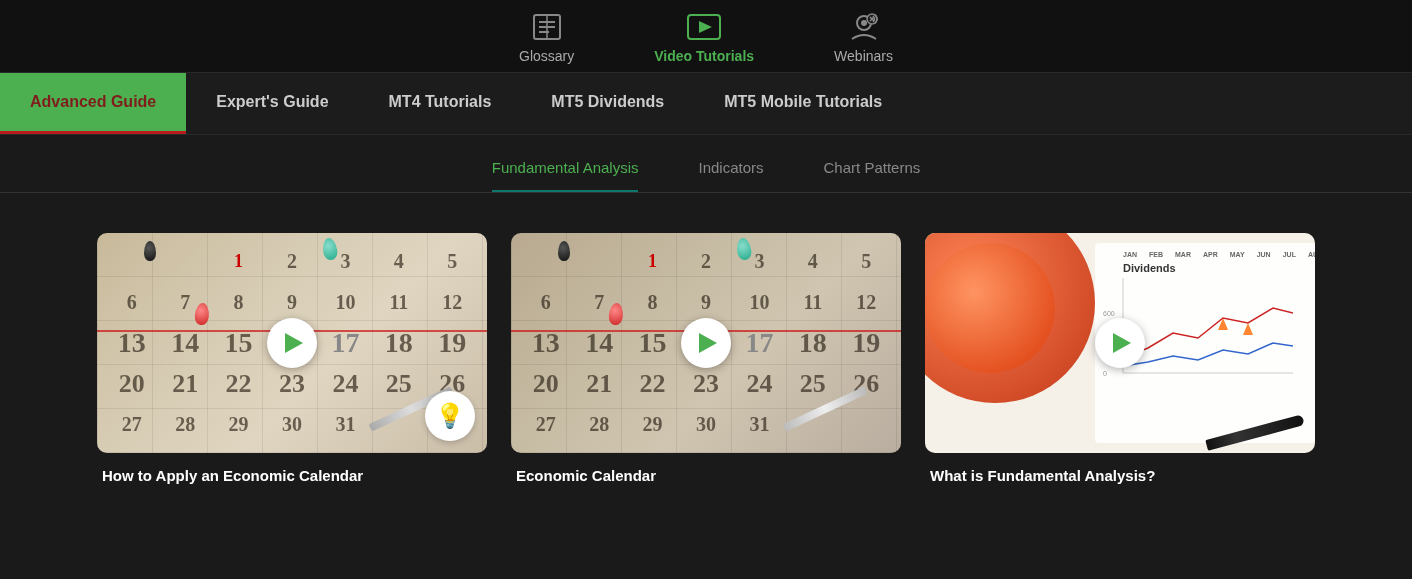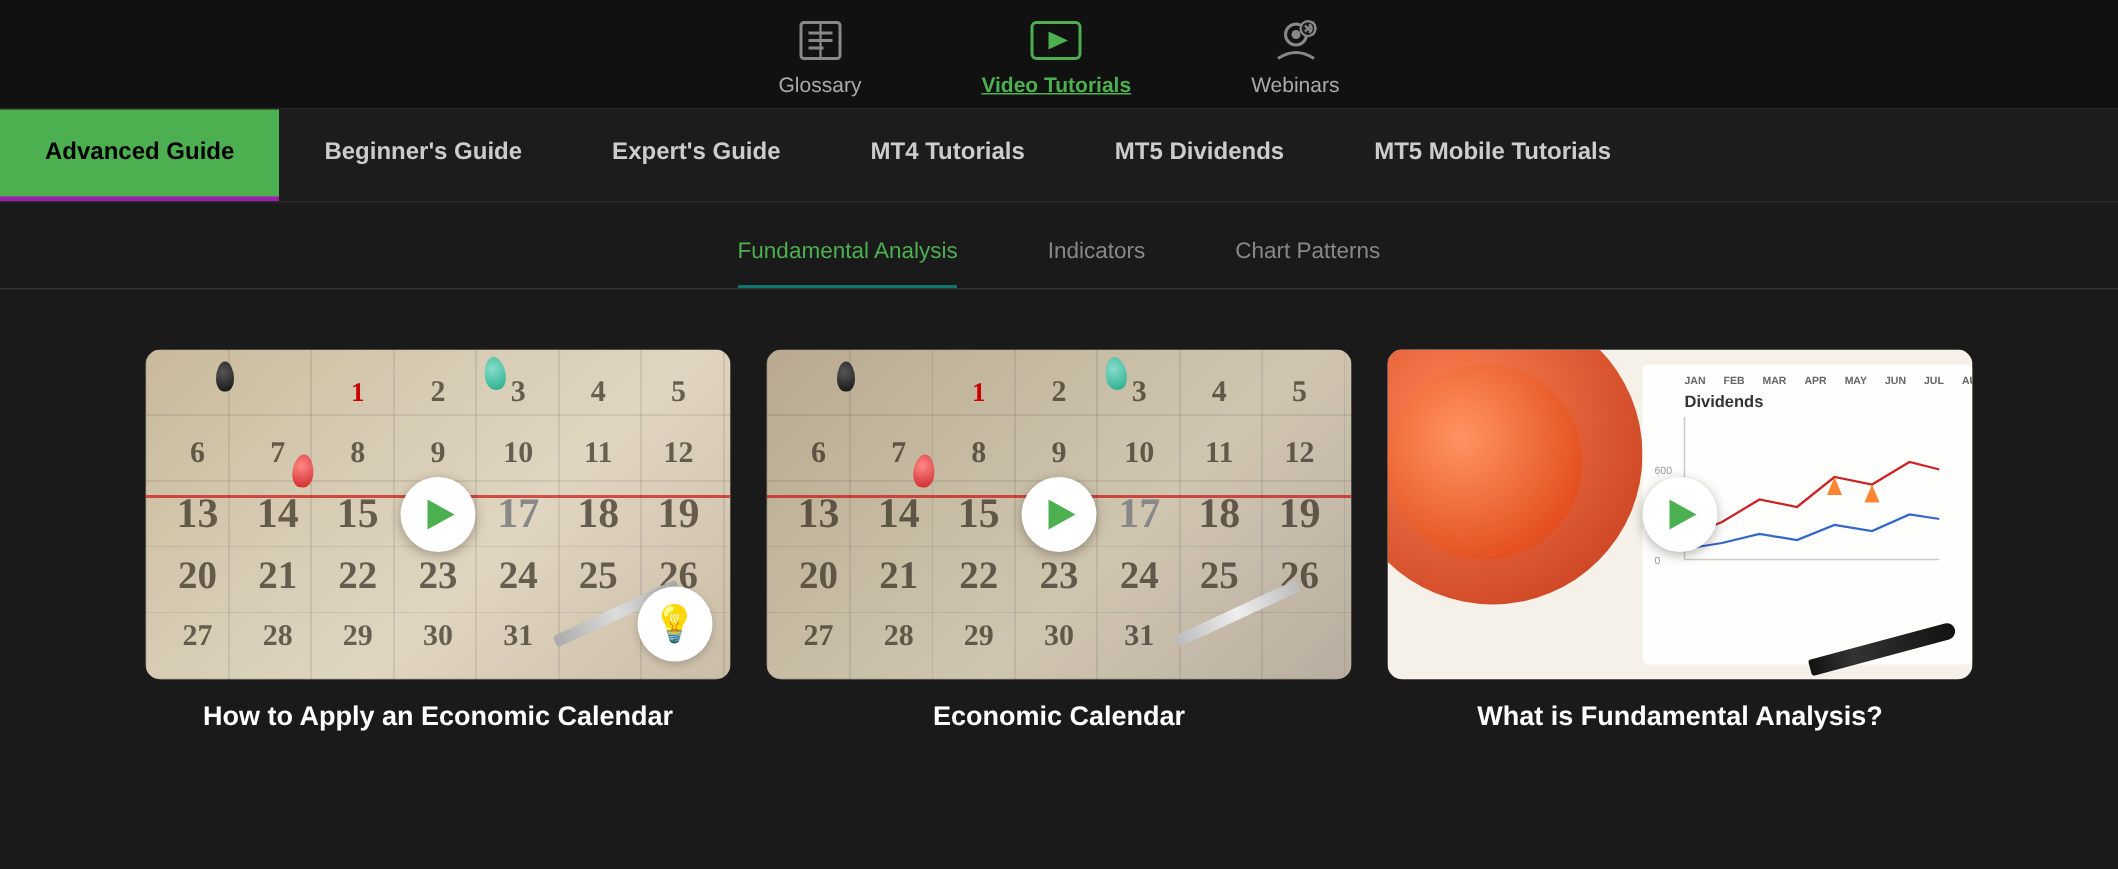--- a/index.html
+++ b/index.html
@@ -56,22 +56,22 @@
       padding: 20px 30px;
       color: #ccc;
       font-size: 16px;
       font-weight: bold;
       cursor: pointer;
       white-space: nowrap;
       border-bottom: 3px solid transparent;
     }
     .category-item.active {
       background: #4caf50;
-      color: #000000;
-      border-bottom: 3px solid #a21caf;
+      color: #7f1d1d;
+      border-bottom: 3px solid #b91c1c;
     }
 
     
     .sub-tabs {
       display: flex;
       justify-content: center;
       gap: 60px;
       padding: 24px 0 0;
       border-bottom: 1px solid #333;
       margin-bottom: 30px;
@@ -194,24 +194,23 @@
       border-radius: 50%;
       display: flex;
       align-items: center;
       justify-content: center;
       font-size: 24px;
       box-shadow: 0 2px 6px rgba(0,0,0,0.2);
     }
 
     .video-title {
       color: #ffffff;
-      font-size: 18px;
+      font-size: 15px;
       font-weight: bold;
       margin-top: 14px;
-      text-align: center;
       padding: 0 5px;
     }
 
     
     svg { display: block; }
   </style>
 </head>
 <body>
 
 <div class="top-nav">
@@ -229,21 +228,21 @@
     <span>Glossary</span>
   </div>
 
   <div class="top-nav-item active">
     <div class="icon-box">
       <svg width="36" height="28" viewBox="0 0 36 28">
         <rect x="2" y="2" width="32" height="24" rx="3" fill="none" stroke="#4caf50" stroke-width="2"></rect>
         <polygon points="13,8 13,20 26,14" fill="#4caf50"></polygon>
       </svg>
     </div>
-    <span style="color:#4caf50;font-weight:bold;text-decoration:underline;">Video Tutorials</span>
+    <span style="color:#4caf50;font-weight:bold;">Video Tutorials</span>
   </div>
 
   <div class="top-nav-item">
     <div class="icon-box">
       <svg width="36" height="28" viewBox="0 0 36 28">
         <circle cx="18" cy="10" r="7" fill="none" stroke="#888" stroke-width="2"></circle>
         <circle cx="18" cy="10" r="3" fill="#888"></circle>
         <path d="M6 26 Q18 18 30 26" fill="none" stroke="#888" stroke-width="2"></path>
         <circle cx="26" cy="6" r="5" fill="#1c1c1c" stroke="#888" stroke-width="1.5"></circle>
         <line x1="24" y1="4" x2="28" y2="8" stroke="#888" stroke-width="1.5"></line>
@@ -253,23 +252,20 @@
       </svg>
     </div>
     <span>Webinars</span>
   </div>
 
 </div>
 
 <div class="category-nav">
   <div class="category-item active">
     <span>Advanced Guide</span>
-  </div>
-  <div class="category-item">
-    <span>Beginner's Guide</span>
   </div>
   <div class="category-item">
     <span>Expert's Guide</span>
   </div>
   <div class="category-item">
     <span>MT4 Tutorials</span>
   </div>
   <div class="category-item">
     <span>MT5 Dividends</span>
   </div>

